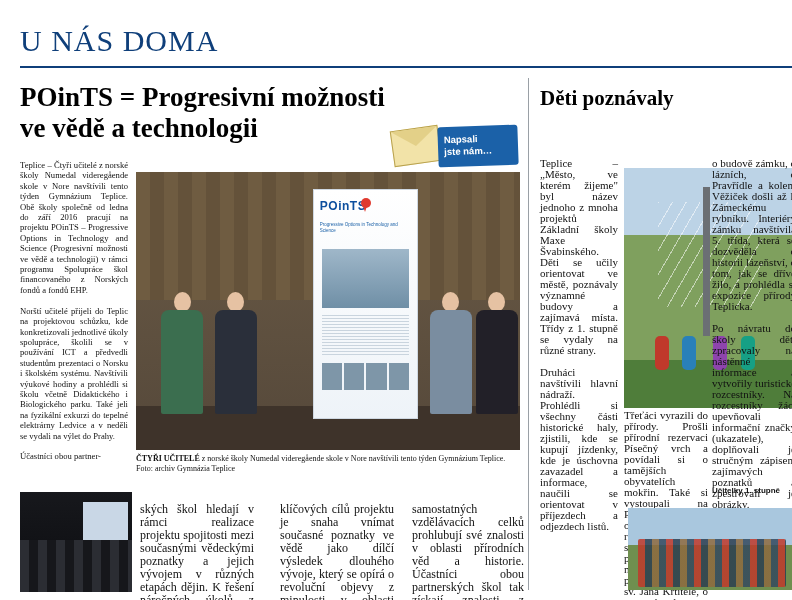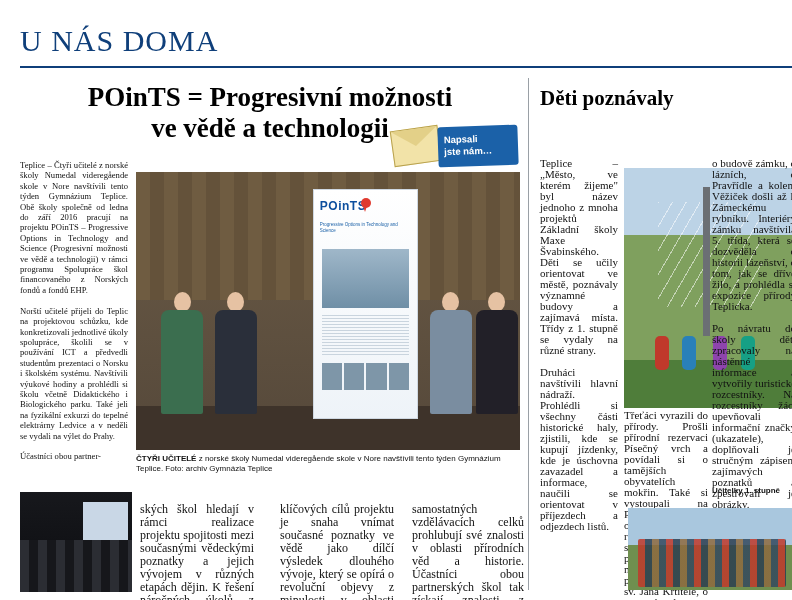--- a/index.html
+++ b/index.html
@@ -25,21 +25,21 @@
   }
 
   
   .vrule{
     position:absolute;left:516px;top:78px;width:1px;height:512px;background:#9aa0a6;
   }
 
   
   .headline-left{
     position:absolute;left:8px;top:82px;width:500px;
-    font-size:27px;line-height:1.15;font-weight:700;color:#000;text-align:center;
+    font-size:27px;line-height:1.15;font-weight:700;color:#000;
   }
   .headline-left .l2{display:block;}
 
   .stamp{
     position:absolute;left:378px;top:124px;width:128px;height:44px;
   }
   .stamp .badge{
     position:absolute;left:48px;top:2px;width:80px;height:40px;
     background:#1b61a8;color:#fff;border-radius:3px;
     font-family:"Liberation Sans",sans-serif;font-size:9.5px;font-weight:700;
@@ -60,21 +60,21 @@
     position:absolute;left:8px;top:160px;width:108px;height:300px;
     font-size:8.6px;line-height:10.4px;text-align:justify;
   }
 
   .photo-main{
     position:absolute;left:124px;top:172px;width:384px;height:278px;
     background:#5d5140;overflow:hidden;
   }
   .photo-caption{
     position:absolute;left:124px;top:454px;width:384px;
-    font-family:Liberation Sans, sans-serif;font-size:8px;line-height:10px;
+    font-family:Liberation Serif, serif;font-size:8px;line-height:10px;
   }
   .photo-caption b{font-weight:700;}
 
   .bottom-photo{
     position:absolute;left:8px;top:492px;width:112px;height:100px;
     background:#2c2c30;overflow:hidden;
   }
 
   .bcol{
     position:absolute;top:503px;width:114px;

